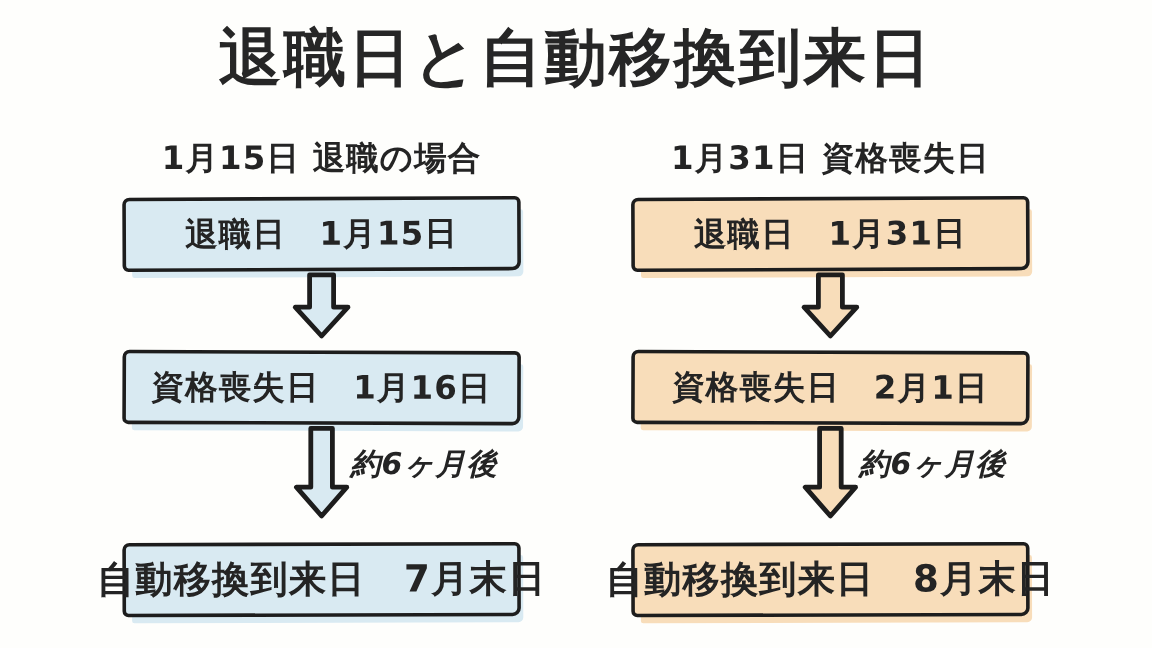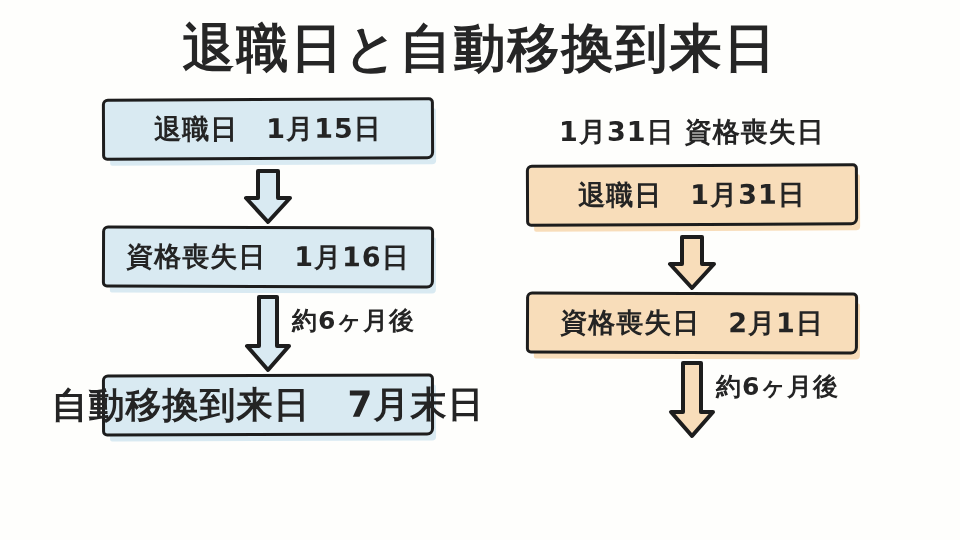--- a/index.html
+++ b/index.html
@@ -56,28 +56,29 @@
     border-radius: 6px 5px 7px 5px;
     font-size: 27px;
     font-weight: bold;
     letter-spacing: 1px;
     white-space: nowrap;
   }
   .col-blue .box   { background: var(--blue_fill);   box-shadow: 5px 8px 0 -3px var(--blue_fill); }
   .col-orange .box { background: var(--orange_fill); box-shadow: 5px 8px 0 -3px var(--orange_fill); }
   .box.b1 { transform: rotate(-0.25deg); }
   .box.b2 { transform: rotate(0.2deg);  margin-top: 0; }
-  .box.b3 { transform: rotate(-0.15deg); margin-top: 0; font-size: 36px; }
+  .box.b3 { transform: rotate(-0.15deg); margin-top: 12px; font-size: 31px; }
 
   .arrow-row {
     position: relative;
     width: 100%;
     display: flex;
-    align-items: flex-end;
+    align-items: flex-start;
     justify-content: center;
+    font-style: italic;
   }
   .arrow-row.short { height: 66px; }
   .arrow-row.tall  { height: 86px; }
   .arrow-svg { display: block; }
   .col-blue   .arrow-fill { fill: var(--blue_fill);   stroke: var(--ink); }
   .col-orange .arrow-fill { fill: var(--orange_fill); stroke: var(--ink); }
 
   .arrow-label {
     position: absolute;
     left: calc(50% + 24px);
@@ -92,20 +93,21 @@
 </head>
 <body>
 
 <div class="stage">
 
   <div class="title">退職日と自動移換到来日</div>
 
   <div class="cols">
 
     <div class="col col-blue">
+      <div class="col-header">1月15日 退職の場合</div>
 
       <div class="box b1">退職日　1月15日</div>
 
       <div class="arrow-row short">
         <svg class="arrow-svg" width="56" height="58" viewBox="0 0 56 58">
           <polygon class="arrow-fill" points="18,3 38,3 38,30 50,30 28,54 6,30 18,30" stroke-width="4" stroke-linejoin="round"></polygon>
         </svg>
       </div>
 
       <div class="box b2">資格喪失日　1月16日</div>
@@ -133,16 +135,17 @@
 
       <div class="box b2">資格喪失日　2月1日</div>
 
       <div class="arrow-row tall">
         <svg class="arrow-svg" width="56" height="80" viewBox="0 0 56 80">
           <polygon class="arrow-fill" points="19,3 37,3 37,52 49,52 28,76 7,52 19,52" stroke-width="4" stroke-linejoin="round"></polygon>
         </svg>
         <span class="arrow-label">約6ヶ月後</span>
       </div>
 
+      <div class="box b3">自動移換到来日　8月末日</div>
     </div>
 
   </div>
 </div>
 
 </body></html>

